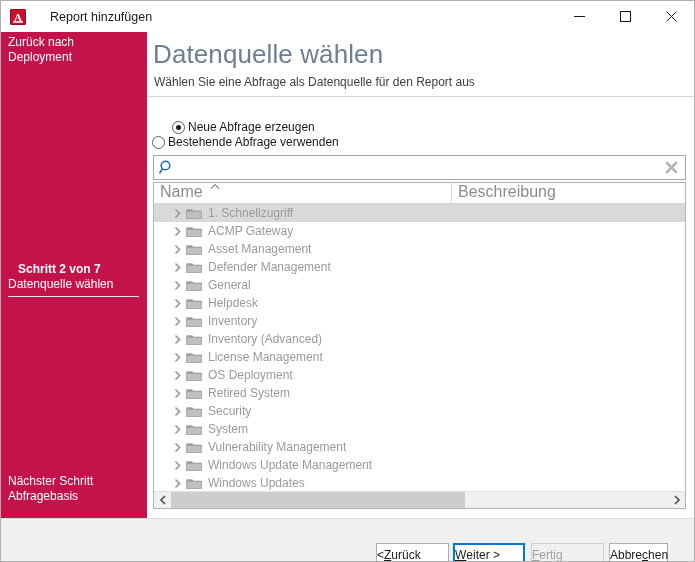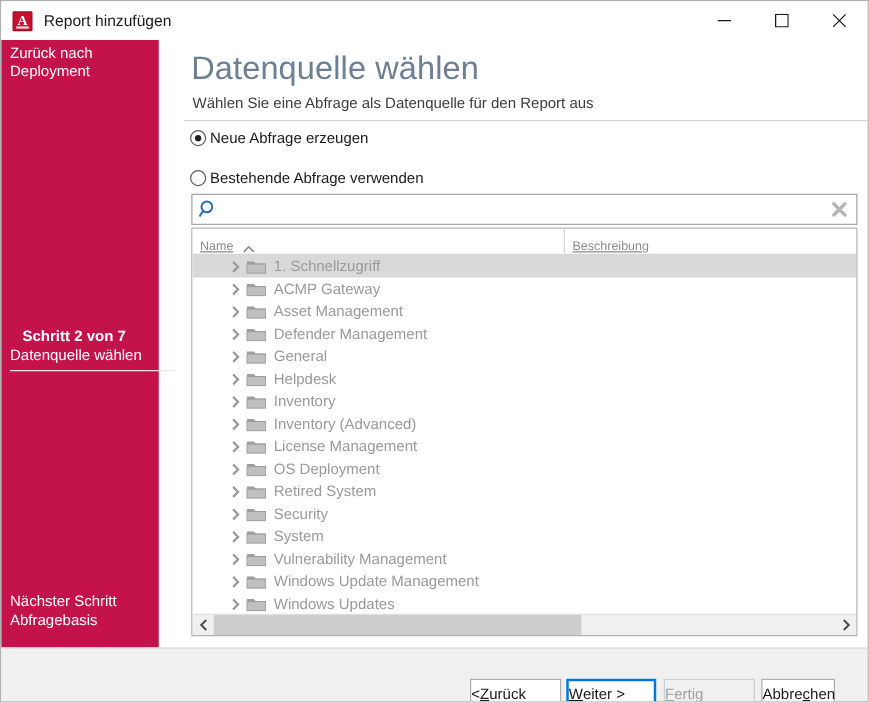--- a/index.html
+++ b/index.html
@@ -56,21 +56,21 @@
     font-family: "Liberation Serif", serif;
     line-height: 16px;
   }
   #app-icon .base {
     position: absolute;
     left: 2px; right: 2px; bottom: 1px;
     height: 2px;
     background: #f0c2cb;
   }
   #window-title {
-    margin-left: 9px;
+    margin-left: 24px;
     font-size: 12.5px;
     color: #1a1a1a;
     white-space: nowrap;
   }
   .winbtns {
     margin-left: auto;
     display: flex;
     height: 31px;
   }
   .winbtn {
@@ -80,21 +80,21 @@
     align-items: center;
     justify-content: center;
   }
   .winbtn svg { display: block; }
 
   
   #sidebar {
     position: absolute;
     left: 0;
     top: 31px;
-    width: 126px;
+    width: 146px;
     height: 486px;
     background: #c4134b;
     color: #ffffff;
   }
   #back-link {
     position: absolute;
     left: 7px;
     top: 3px;
     width: 130px;
     font-size: 12px;
@@ -175,21 +175,21 @@
     background: #d6d6d6;
   }
 
   .radio-row {
     position: absolute;
     left: 5px;
     display: flex;
     align-items: center;
     cursor: pointer;
   }
-  #radio-new { top: 71px; }
+  #radio-new { top: 88px; margin-left: 20px; }
   #radio-existing { top: 103px; }
   .radio-mark {
     width: 13px; height: 13px;
     border-radius: 50%;
     border: 1px solid #5e5e5e;
     background: #ffffff;
     box-sizing: border-box;
     position: relative;
     flex: 0 0 auto;
   }
@@ -253,48 +253,47 @@
     overflow: hidden;
   }
   #grid-head {
     height: 20px;
     display: flex;
     background: #ffffff;
     border-bottom: 1px solid #d6d6d6;
   }
   .gh-cell {
     display: flex;
-    align-items: flex-end;
-    font-size: 10px;
+    align-items: flex-start;
+    font-size: 16px;
     color: #8c8c8c;
     padding-left: 6px;
     box-sizing: border-box;
     cursor: pointer;
     white-space: nowrap;
-    text-decoration: underline;
   }
   .gh-cell.name { width: 298px; border-right: 1px solid #d6d6d6; }
   .gh-cell.desc { flex: 1 1 auto; }
   .sort-caret {
     margin-left: 7px;
     display: inline-block;
     line-height: 0;
   }
 
   #grid-body {
     position: relative;
     height: 289px;
     overflow: hidden;
     background: #ffffff;
   }
   .tree-row {
     height: 18px;
     display: flex;
     align-items: center;
-    padding-left: 27px;
+    padding-left: 16px;
     cursor: pointer;
     box-sizing: border-box;
   }
   .tree-row.selected { background: #d9d9d9; }
   .expander {
     width: 14px;
     flex: 0 0 auto;
     line-height: 0;
     display: flex;
     align-items: center;

